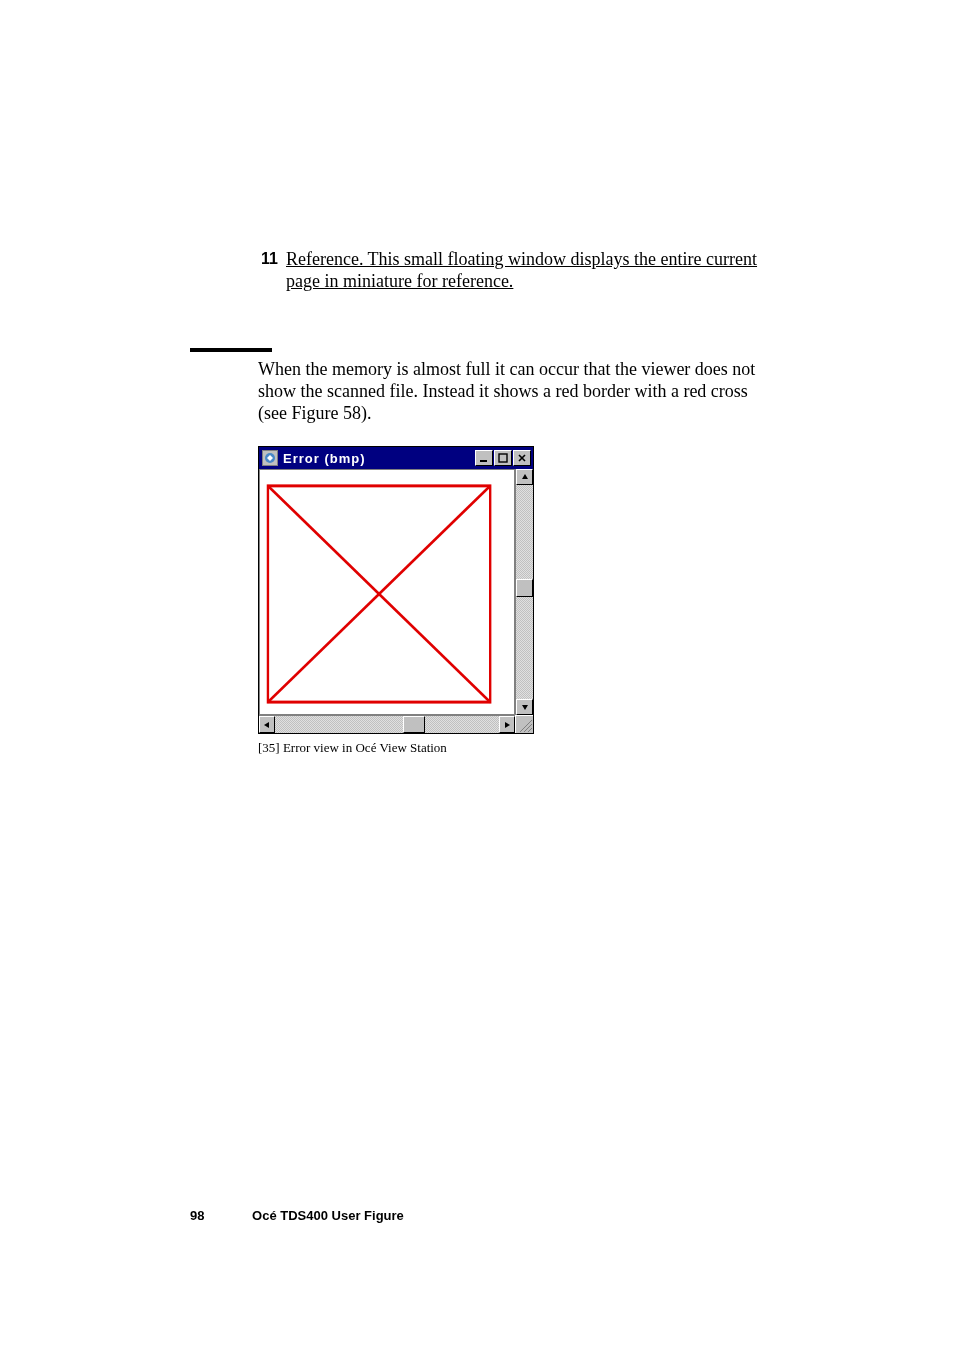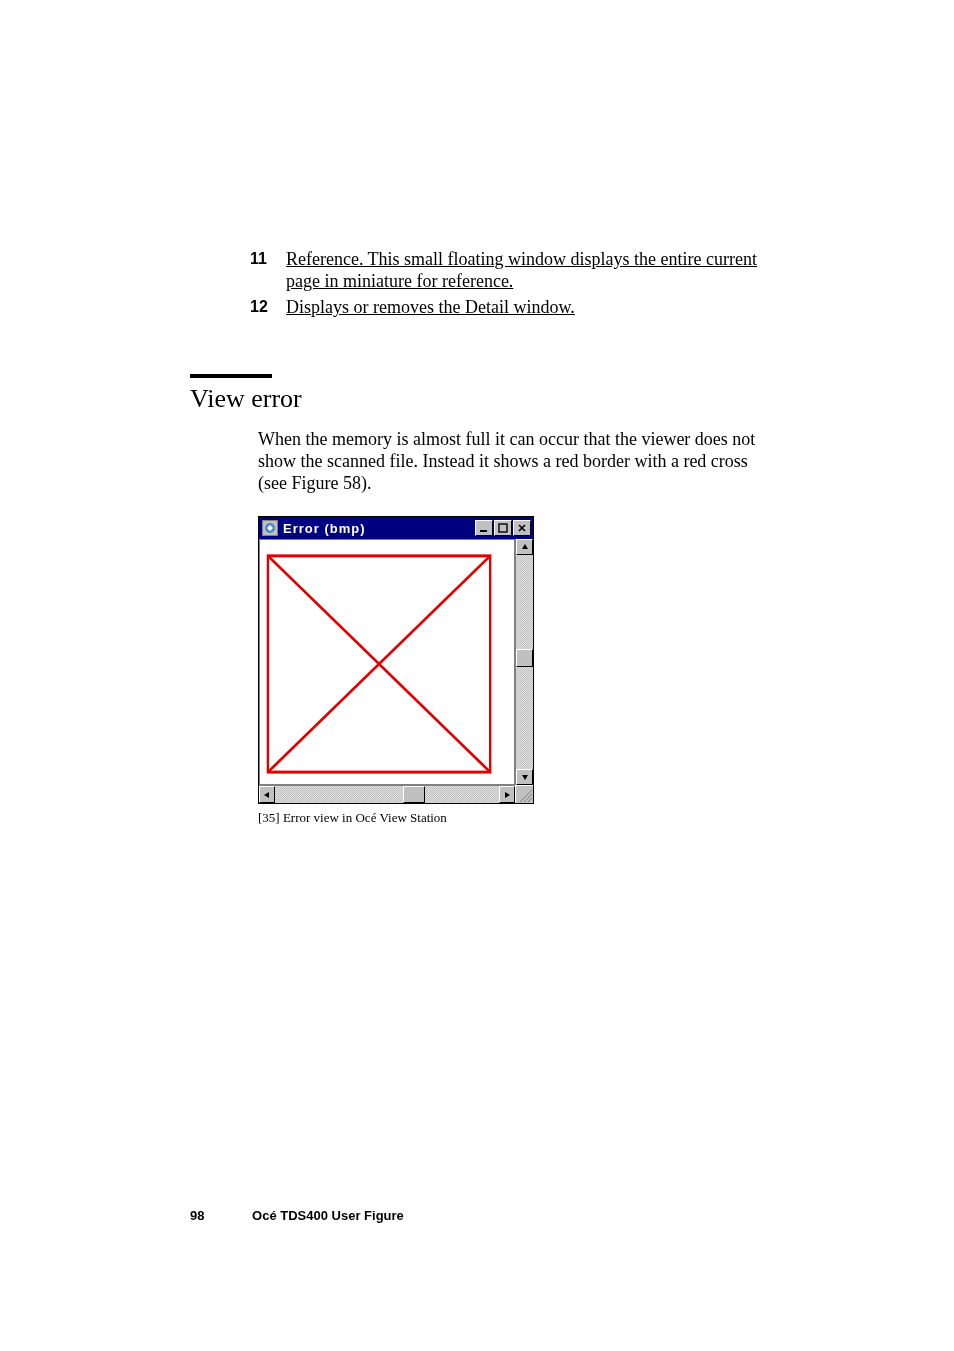--- a/index.html
+++ b/index.html
@@ -13,20 +13,21 @@
     }
     .page { padding: 248px 190px 0 190px; }
     .list { margin-left: 60px; margin-bottom: 56px; }
     .list-item { display: flex; align-items: flex-start; margin-bottom: 4px; }
     .list-num {
       font-family: Arial, Helvetica, sans-serif;
       font-weight: bold;
       font-size: 16px;
       width: 28px;
       flex-shrink: 0;
+      text-align: right;
       margin-right: 8px;
       line-height: 22px;
     }
     .list-text {
       font-size: 18px;
       line-height: 22px;
       text-decoration: underline;
     }
     .section-rule {
       border-top: 4px solid #000;
@@ -186,28 +187,23 @@
   </style>
 </head>
 <body>
 
 <div class="page">
   <div class="list">
     <div class="list-item">
       <div class="list-num">11</div>
       <div class="list-text">Reference. This small floating window displays the entire current page in miniature for reference.</div>
     </div>
-    <div class="list-item">
-      <div class="list-num">12</div>
-      <div class="list-text">Displays or removes the Detail window.</div>
-    </div>
   </div>
 
   <div class="section-rule"></div>
-  <h2 class="section-heading">View error</h2>
 
   <p class="body-para">When the memory is almost full it can occur that the viewer does not show the scanned file. Instead it shows a red border with a red cross (see Figure 58).</p>
 
   <div class="figure">
     <div class="win">
       <div class="titlebar">
         <div class="tb-icon">
           <svg width="12" height="12" viewBox="0 0 12 12">
               <circle cx="6" cy="6" r="5" fill="#4a88c8"></circle>
               <path d="M3 6 L6 3 L9 6 L6 9 Z" fill="#fff"></path>

